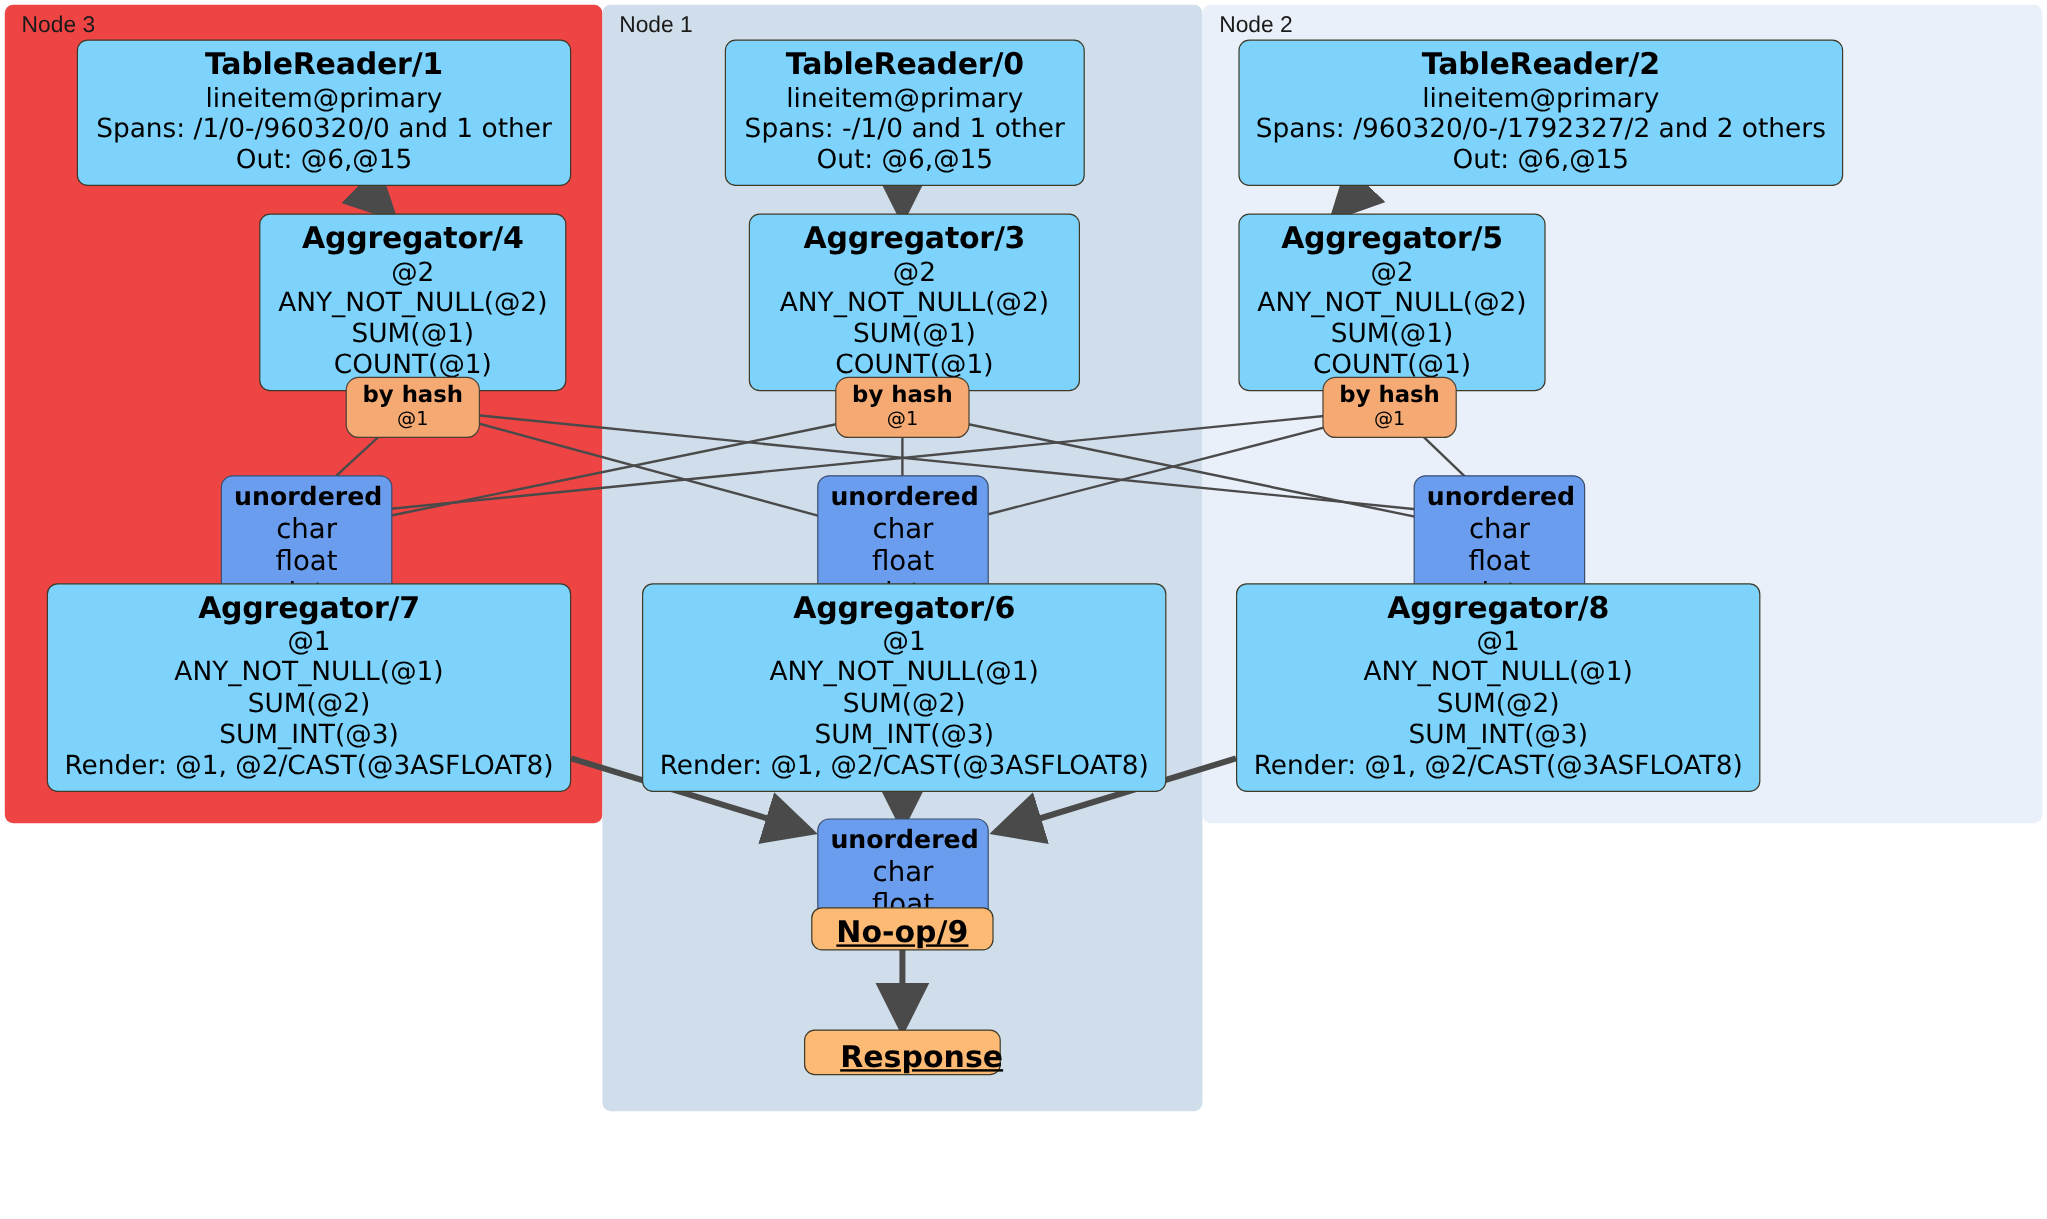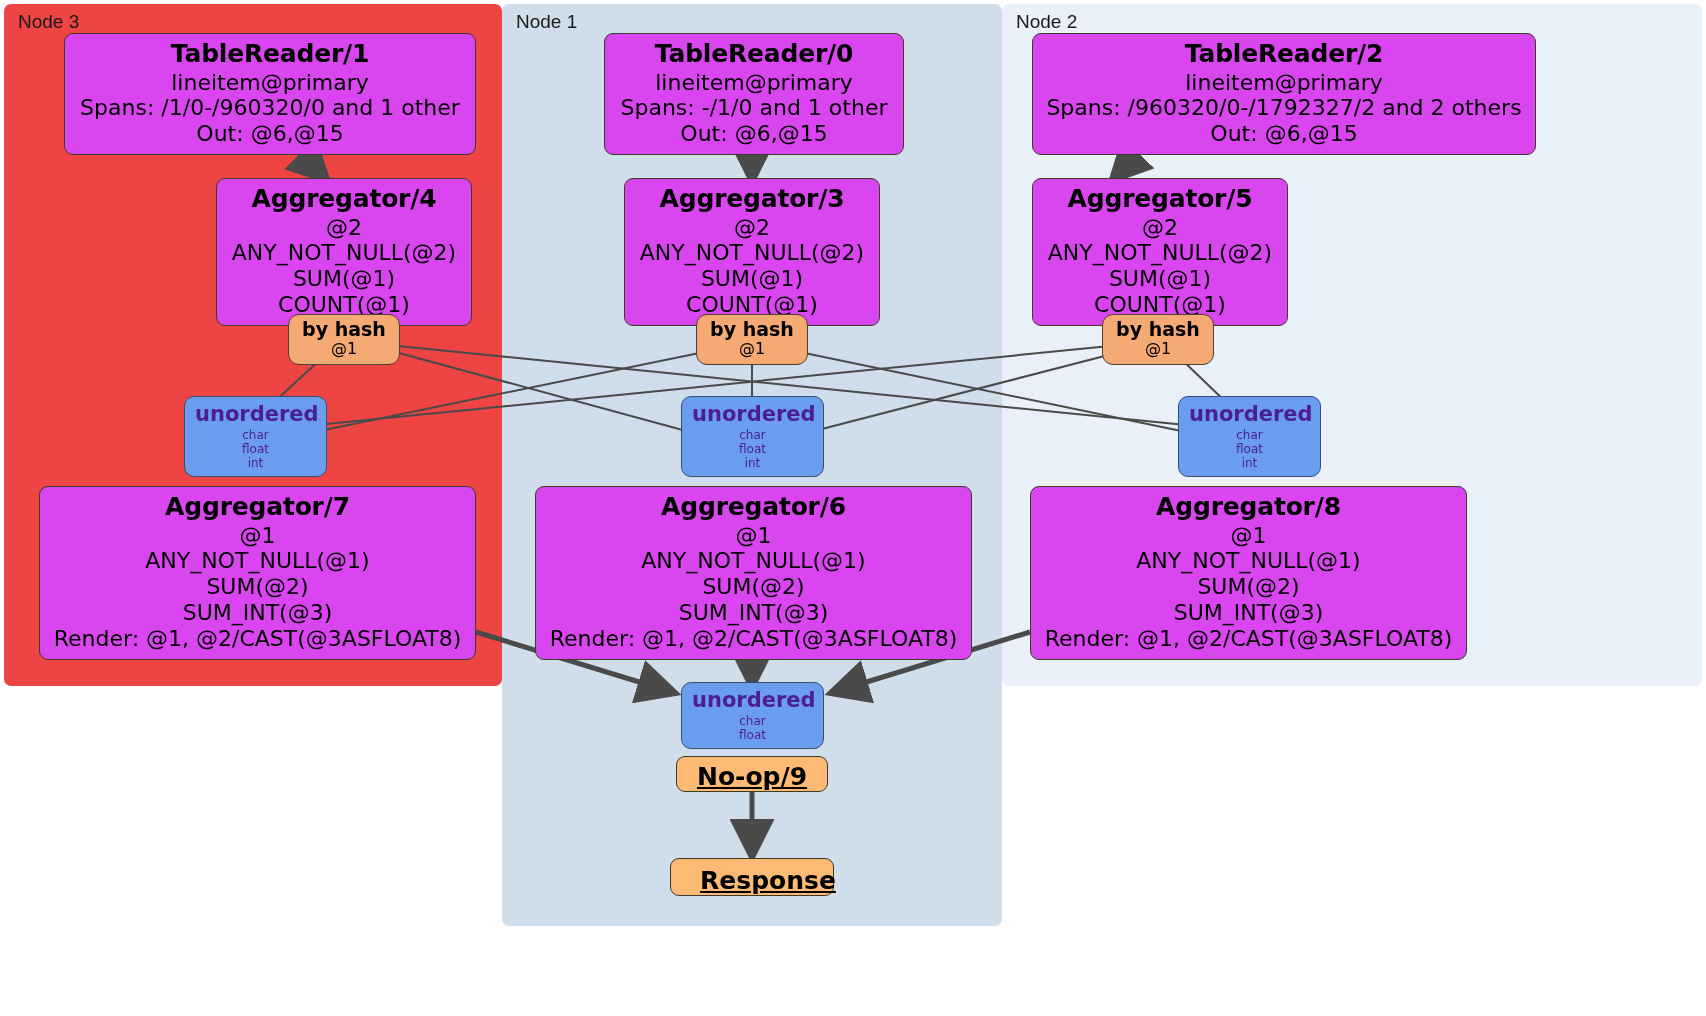--- a/index.html
+++ b/index.html
@@ -44,21 +44,21 @@
   }
 
   
   .box {
     position: absolute;
     box-sizing: border-box;
     text-align: center;
     line-height: 1.18;
   }
   .proc {
-    background: #d946ef;
+    background: #7dd3fc;
     border: 1.6px solid #3d3a28;
     border-radius: 9px;
     color: #000;
     padding: 5px 8px 7px 8px;
     font-size: 22px;
     font-family: "DejaVu Sans", sans-serif;
   }
   .proc .ttl {
     font-weight: bold;
     font-size: 25px;
@@ -77,27 +77,27 @@
     font-size: 16px;
     font-family: "DejaVu Sans", sans-serif;
   }
   .router .ttl { font-weight: bold; font-size: 19px; display: block; }
   .router .ln { display: block; font-size: 16px; }
 
   .synch {
     background: #6a9ded;
     border: 1.4px solid #3a4e6e;
     border-radius: 10px;
-    color: #4c1d95;
+    color: #000000;
     padding: 5px 10px 6px 10px;
     font-size: 18px;
     font-family: "DejaVu Sans", sans-serif;
   }
   .synch .ttl { font-weight: bold; font-size: 21px; display: block; margin-bottom: 1px; }
-  .synch .ln { display: block; font-size: 12px; }
+  .synch .ln { display: block; font-size: 23px; }
 
   .smallbox {
     background: #fdba74;
     border: 1.6px solid #3d3a28;
     border-radius: 9px;
     color: #000;
     font-weight: bold;
     font-size: 25px;
     display: flex;
     align-items: flex-end;
@@ -178,21 +178,21 @@
   </div>
 
   <div class="box proc" style="left:216px; top:178px; width:256px;">
     <span class="ttl">Aggregator/4</span>
     <span class="ln">@2</span>
     <span class="ln">ANY_NOT_NULL(@2)</span>
     <span class="ln">SUM(@1)</span>
     <span class="ln">COUNT(@1)</span>
   </div>
 
-  <div class="box proc" style="left:624px; top:178px; width:256px;">
+  <div class="box proc" style="left:624px; top:178px; width:276px;">
     <span class="ttl">Aggregator/3</span>
     <span class="ln">@2</span>
     <span class="ln">ANY_NOT_NULL(@2)</span>
     <span class="ln">SUM(@1)</span>
     <span class="ln">COUNT(@1)</span>
   </div>
 
   <div class="box proc" style="left:1032px; top:178px; width:256px;">
     <span class="ttl">Aggregator/5</span>
     <span class="ln">@2</span>

